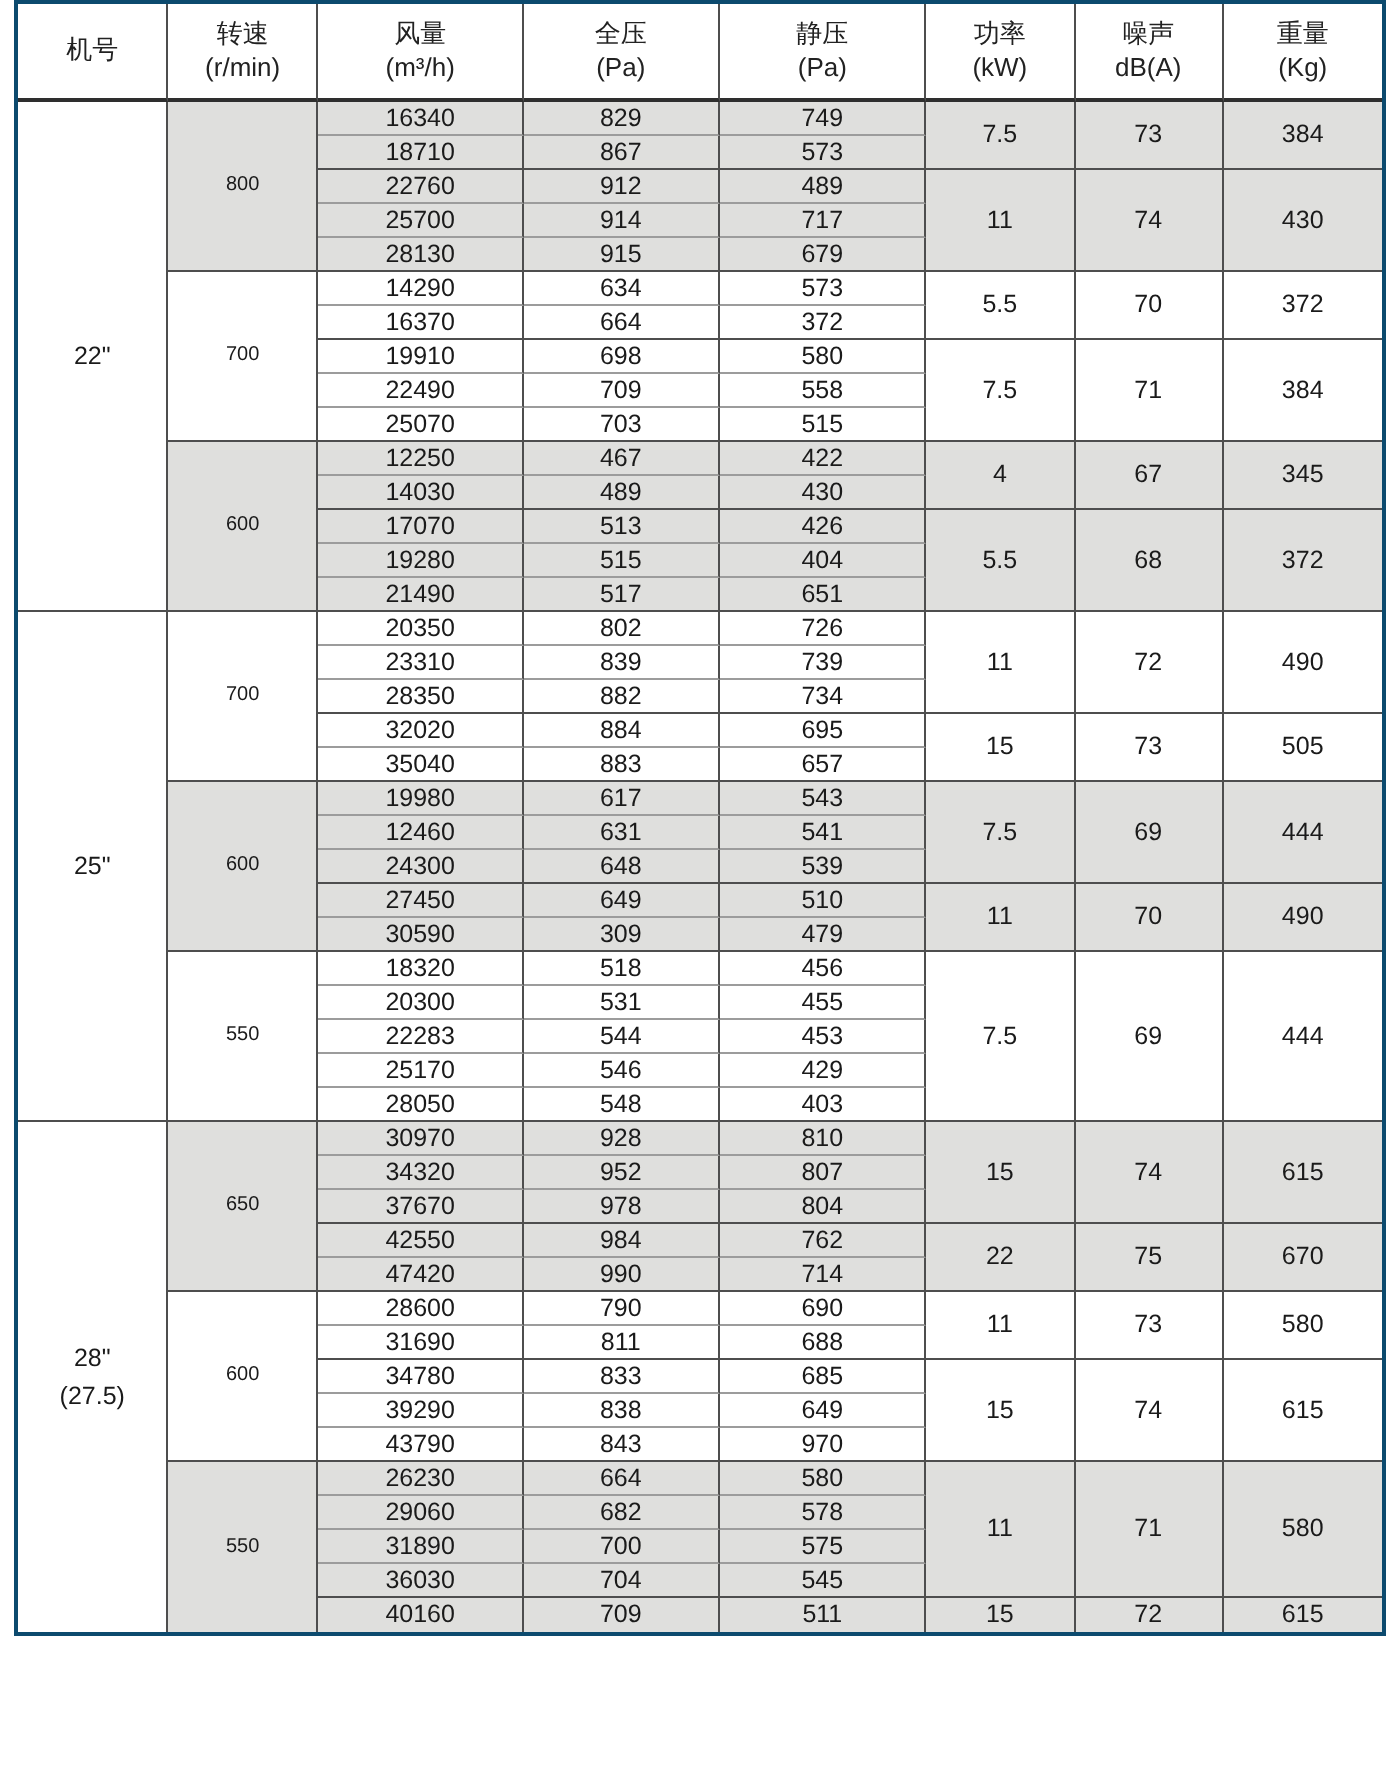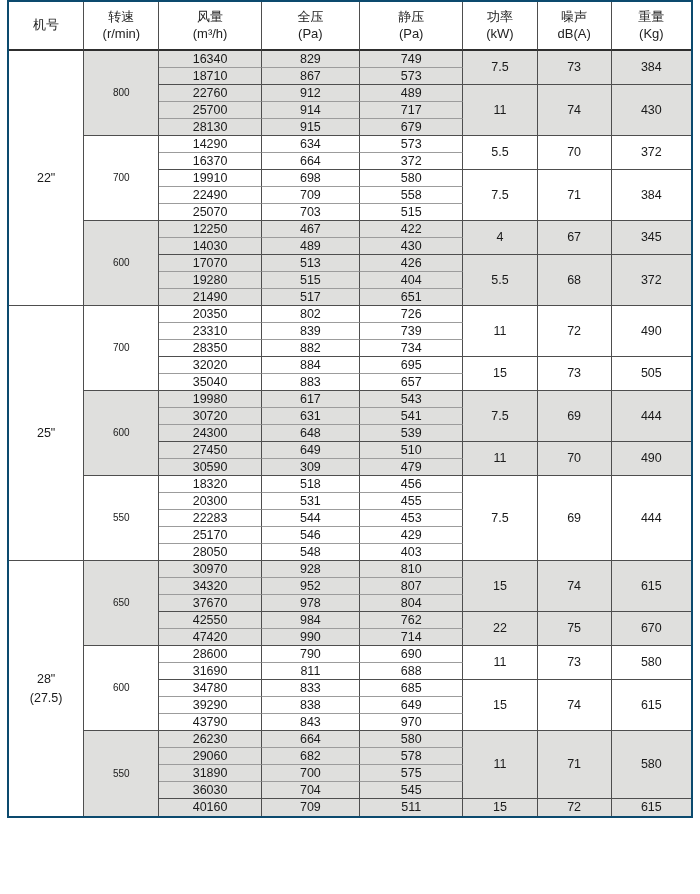--- a/index.html
+++ b/index.html
@@ -241,21 +241,21 @@
         <tr>
           <td rowspan="5" class="speed shade">600</td>
           <td class="qty shade light">19980</td>
           <td class="qty shade light">617</td>
           <td class="qty shade light">543</td>
           <td rowspan="3" class="perf shade">7.5</td>
           <td rowspan="3" class="perf shade">69</td>
           <td rowspan="3" class="perf shade redge">444</td>
         </tr>
         <tr>
-          <td class="qty shade light">30720</td>
+          <td class="qty shade light">12460</td>
           <td class="qty shade light">631</td>
           <td class="qty shade light">541</td>
         </tr>
         <tr>
           <td class="qty shade">24300</td>
           <td class="qty shade">648</td>
           <td class="qty shade">539</td>
         </tr>
         <tr>
           <td class="qty shade light">27450</td>

